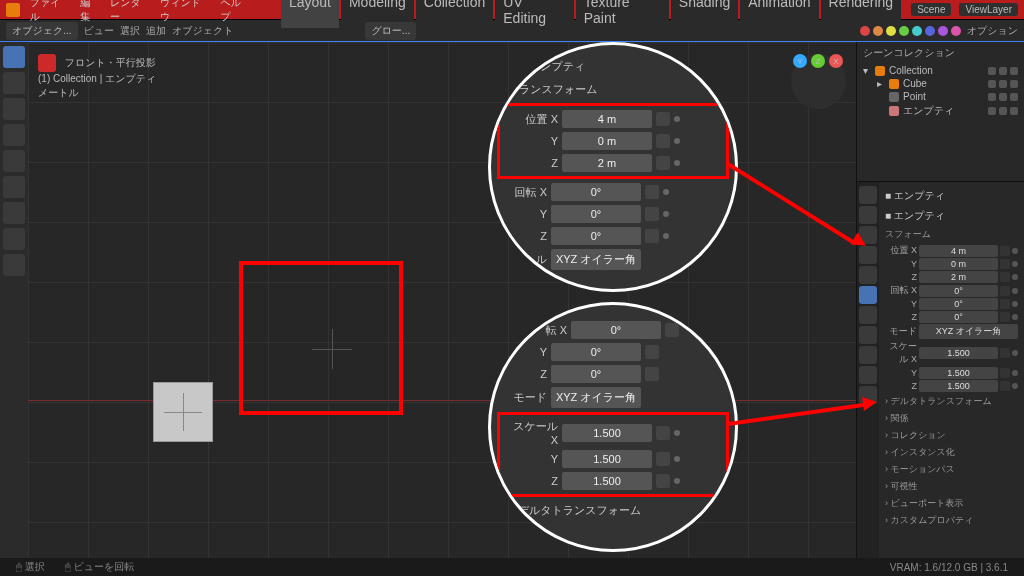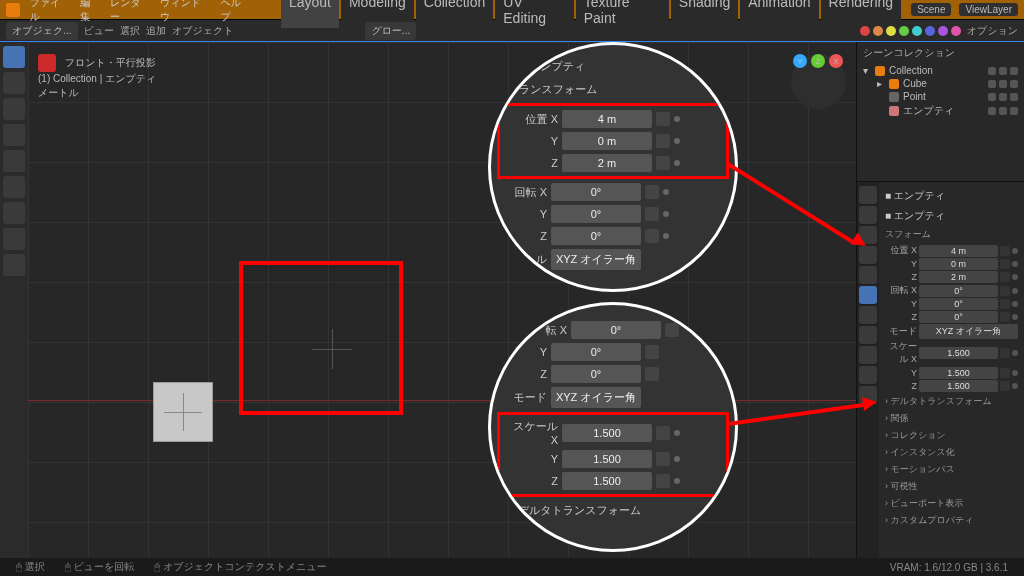--- a/index.html
+++ b/index.html
@@ -1,17 +1,17 @@
 <!DOCTYPE html>
 <html><head>
 <meta charset="utf-8">
 <style>
   * { margin: 0; padding: 0; box-sizing: border-box; font-family: sans-serif; }
   body { background: #1f1f1f; color: #bbb; font-size: 10px; width: 1024px; height: 576px; overflow: hidden; position: relative; }
-  .menubar { height: 20px; background: #a16207; display: flex; align-items: center; padding: 0 6px; gap: 10px; border-bottom: 1px solid #000; }
+  .menubar { height: 20px; background: #b91c1c; display: flex; align-items: center; padding: 0 6px; gap: 10px; border-bottom: 1px solid #000; }
   .menubar .logo { width: 14px; height: 14px; background: #e87d0d; border-radius: 2px; }
   .menubar .item { color: #ccc; font-size: 10px; cursor: pointer; }
   .workspace-tabs { display: flex; gap: 2px; margin-left: 20px; }
   .workspace-tabs .tab { padding: 2px 8px; background: #2a2a2a; border-radius: 3px 3px 0 0; font-size: 14px; cursor: pointer;}
   .workspace-tabs .tab.active { background: #424242; }
   .topstrip-r { margin-left: auto; display:flex; align-items:center; gap:8px;}
   .topstrip-r .field { background:#2f2f2f; padding:1px 6px; border-radius:3px; font-size:10px;}
   .secondbar { height: 22px; background: #2a2a2a; display:flex; align-items:center; padding: 0 6px; gap:6px; border-bottom:1px solid #3b82f6;}
   .secondbar .sel { background:#383838; padding:2px 6px; border-radius:3px; font-size:10px;}
   .secondbar .txt { font-size:10px; color:#aaa; }
@@ -391,15 +391,14 @@
         <div class="collapse-row">ビューポート表示</div>
         <div class="collapse-row">カスタムプロパティ</div>
       </div>
     </div>
   </div>
 </div>
 
 <div class="statusbar">
   <span>🖱 <span>選択</span></span>
   <span>🖱 <span>ビューを回転</span></span>
-  <span>🖱 <span>オブジェクトコンテクストメニュー</span></span>
   <span class="r">VRAM: 1.6/12.0 GB | 3.6.1</span>
 </div>
 
 </body></html>

